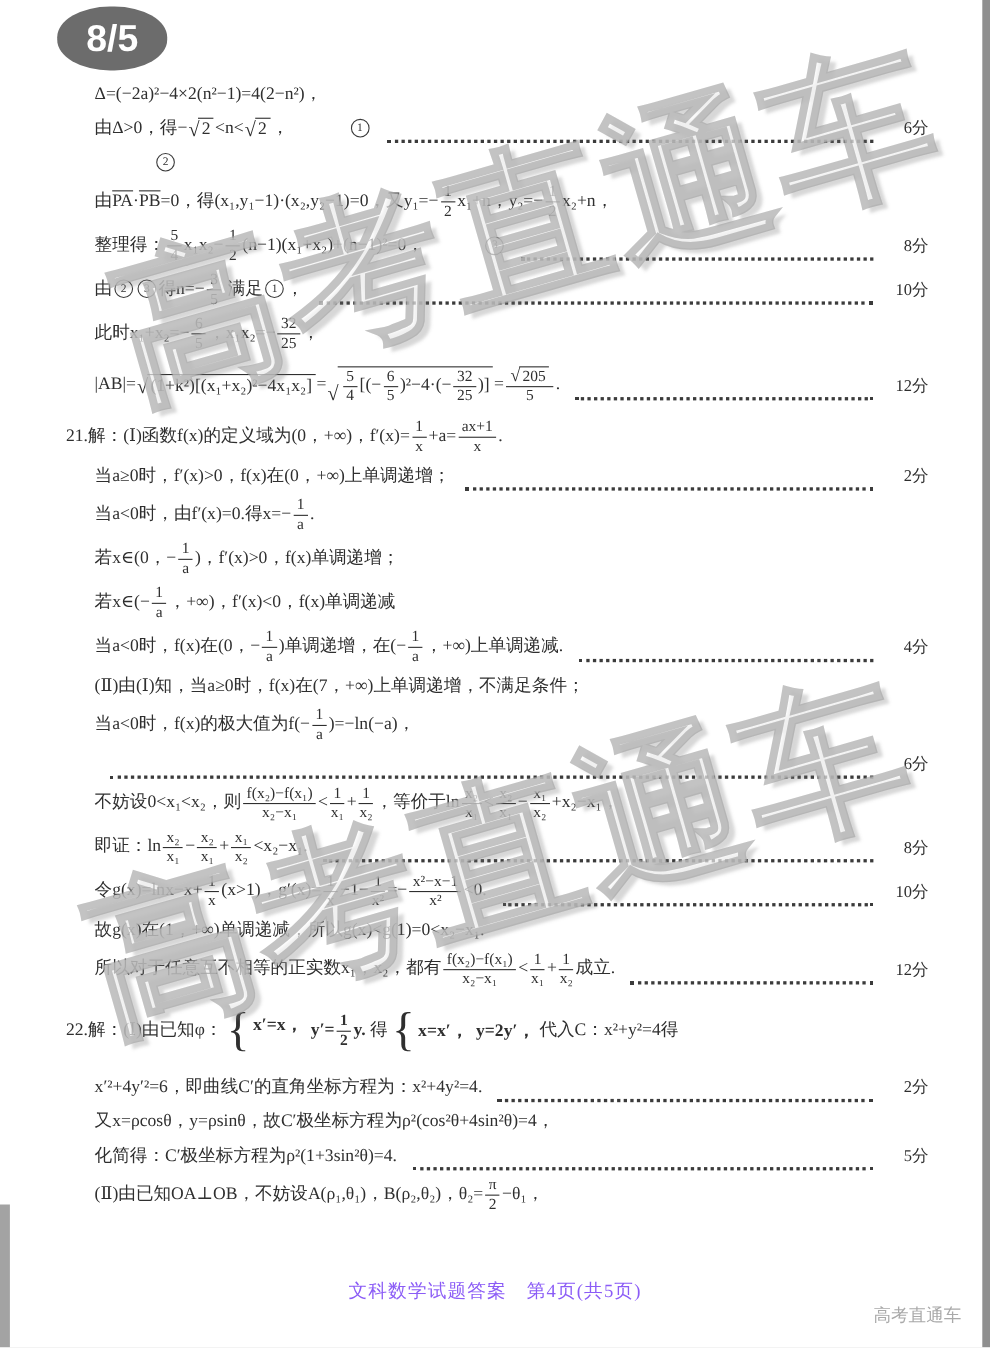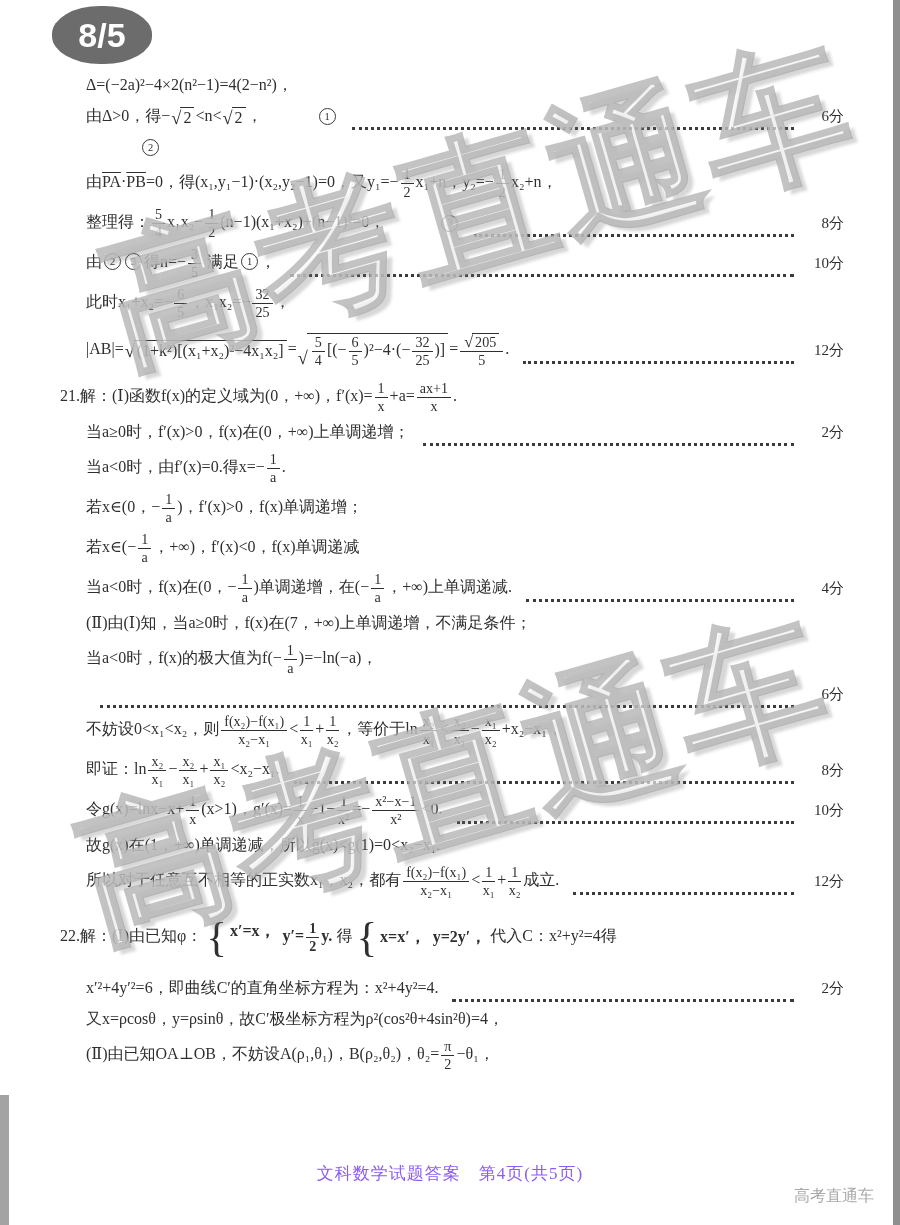--- a/index.html
+++ b/index.html
@@ -294,20 +294,25 @@
           </span>代入C：x²+y²=4得</span>
       </div>
     <div class="row c">
         <span class="m">x′²+4y′²=6，即曲线C′的直角坐标方程为：x²+4y²=4.</span>
         <span class="dots"></span>
         <span class="score">2分</span>
       </div>
     <div class="row c">
         <span class="m">又x=ρcosθ，y=ρsinθ，故C′极坐标方程为ρ²(cos²θ+4sin²θ)=4，</span>
       </div>
+    <div class="row c">
+        <span class="m">化简得：C′极坐标方程为ρ²(1+3sin²θ)=4.</span>
+        <span class="dots"></span>
+        <span class="score">5分</span>
+      </div>
     <div class="row c t">
         <span class="m">(Ⅱ)由已知OA⊥OB，不妨设A(ρ₁,θ₁)，B(ρ₂,θ₂)，θ₂=<span class="frac">
             <span class="fn">π</span>
             <span class="fd">2</span>
           </span>−θ₁，</span>
       </div>
   </div>
 
   <div class="footer-title">文科数学试题答案　第4页(共5页)</div>
   <div class="footer-brand">高考直通车</div>

